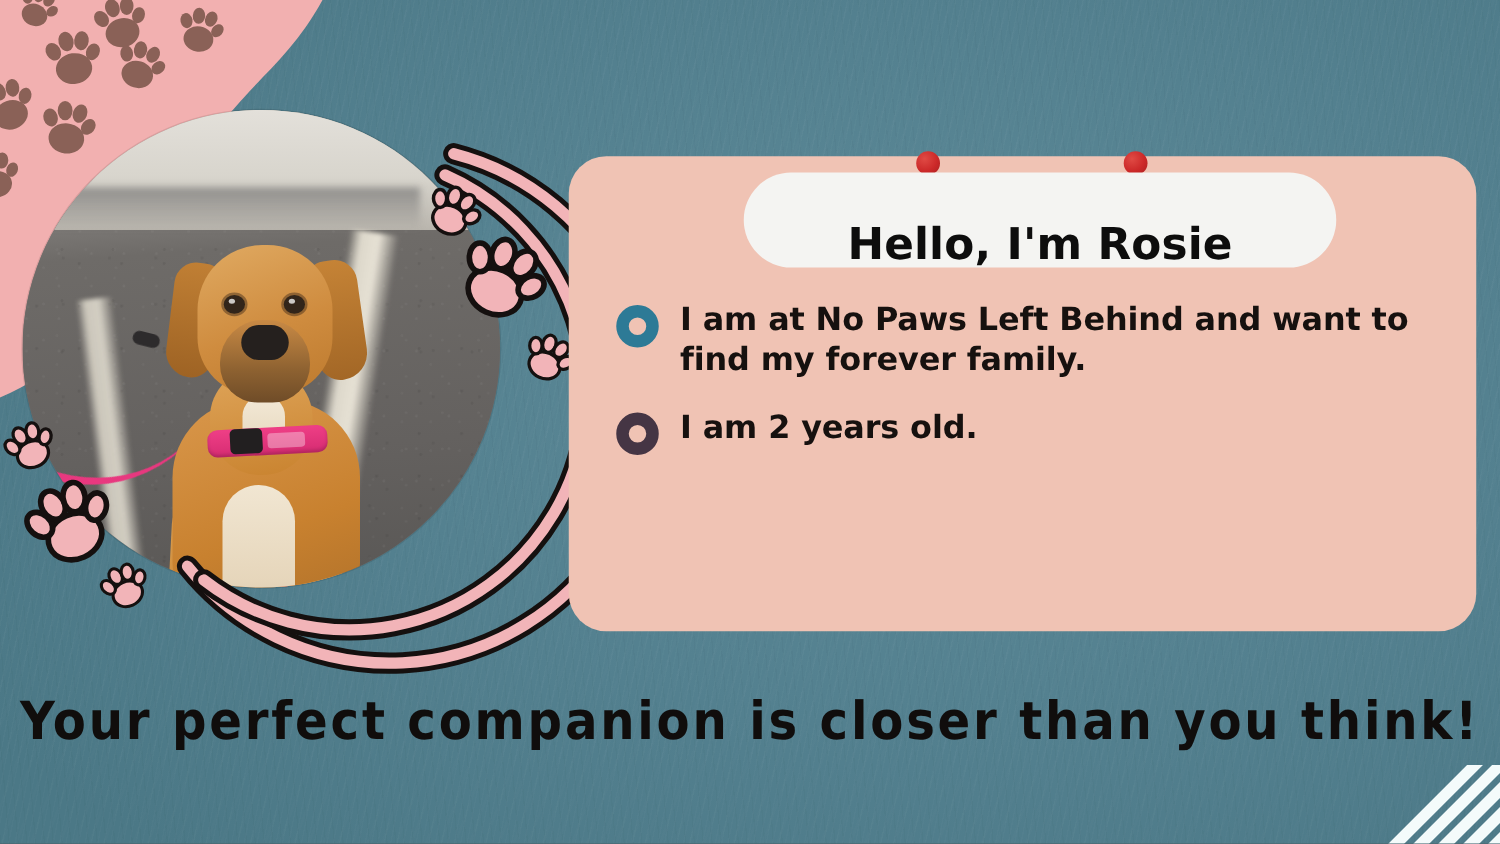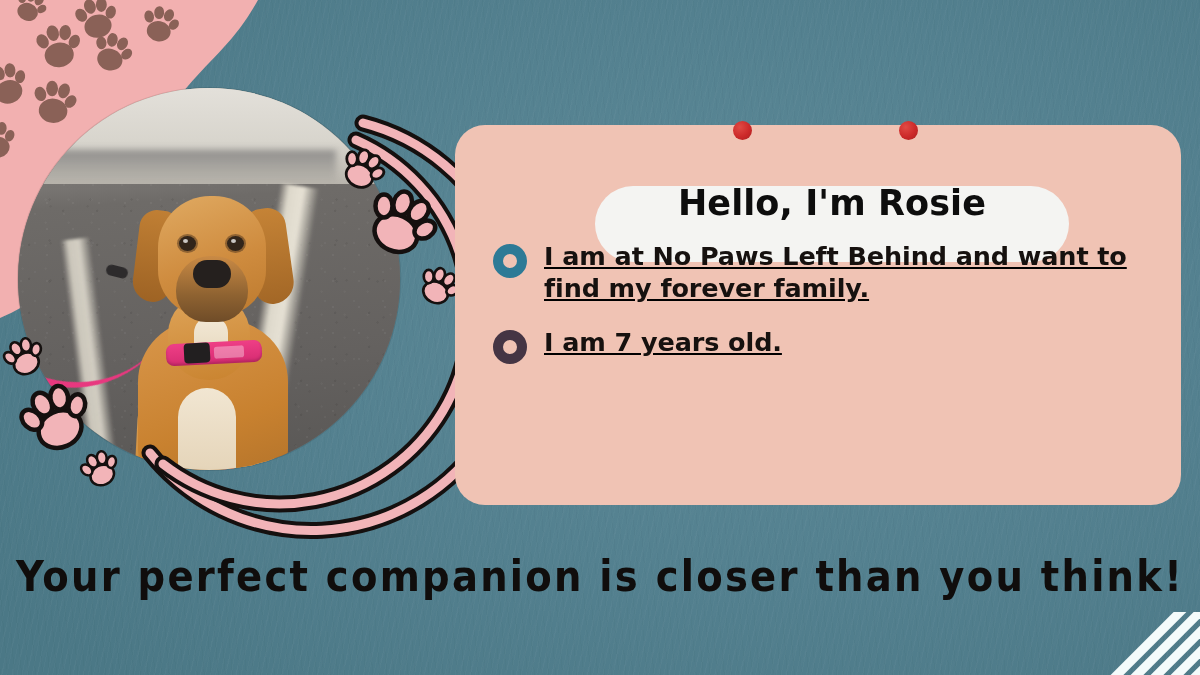--- a/index.html
+++ b/index.html
@@ -283,23 +283,22 @@
   }
   .title-pill {
     position: absolute;
     left: 595px;
     top: 138px;
     width: 474px;
     height: 76px;
     border-radius: 38px;
     background: #f4f4f2;
     display: flex;
-    align-items: flex-start;
+    align-items: flex-end;
     justify-content: center;
-    margin-top: 48px;
   }
   .title-text {
     font-family: "DejaVu Sans", sans-serif;
     font-size: 35px;
     font-weight: 700;
     color: #0d0d0d;
     letter-spacing: .1px;
     line-height: 1;
   }
   .pin {
@@ -317,21 +316,20 @@
     position: absolute;
     left: 493px;
     top: 240px;
     width: 640px;
   }
   .bullet {
     display: flex;
     align-items: flex-start;
     gap: 17px;
     margin-bottom: 22px;
-    text-decoration: underline;
   }
   .ring {
     flex: 0 0 auto;
     width: 34px;
     height: 34px;
     border-radius: 50%;
     margin-top: 4px;
     box-sizing: border-box;
     border: 10px solid #2d7a96;
   }
@@ -469,21 +467,21 @@
     <span class="title-text">Hello, I'm Rosie</span>
   </div>
 
   <div class="bullets">
     <div class="bullet">
       <span class="ring r1"></span>
       <span class="bullet-text">I am at No Paws Left Behind and want to find my forever family.</span>
     </div>
     <div class="bullet">
       <span class="ring r2"></span>
-      <span class="bullet-text">I am 7 years old.</span>
+      <span class="bullet-text">I am 2 years old.</span>
     </div>
   </div>
 
   <div class="tagline">Your perfect companion is closer than you think!</div>
 
   <svg class="layer" viewBox="0 0 1200 675" xmlns="http://www.w3.org/2000/svg">
     <defs>
       <clipPath id="cornerClip">
         <rect x="1086" y="612" width="114" height="63"></rect>
       </clipPath>

